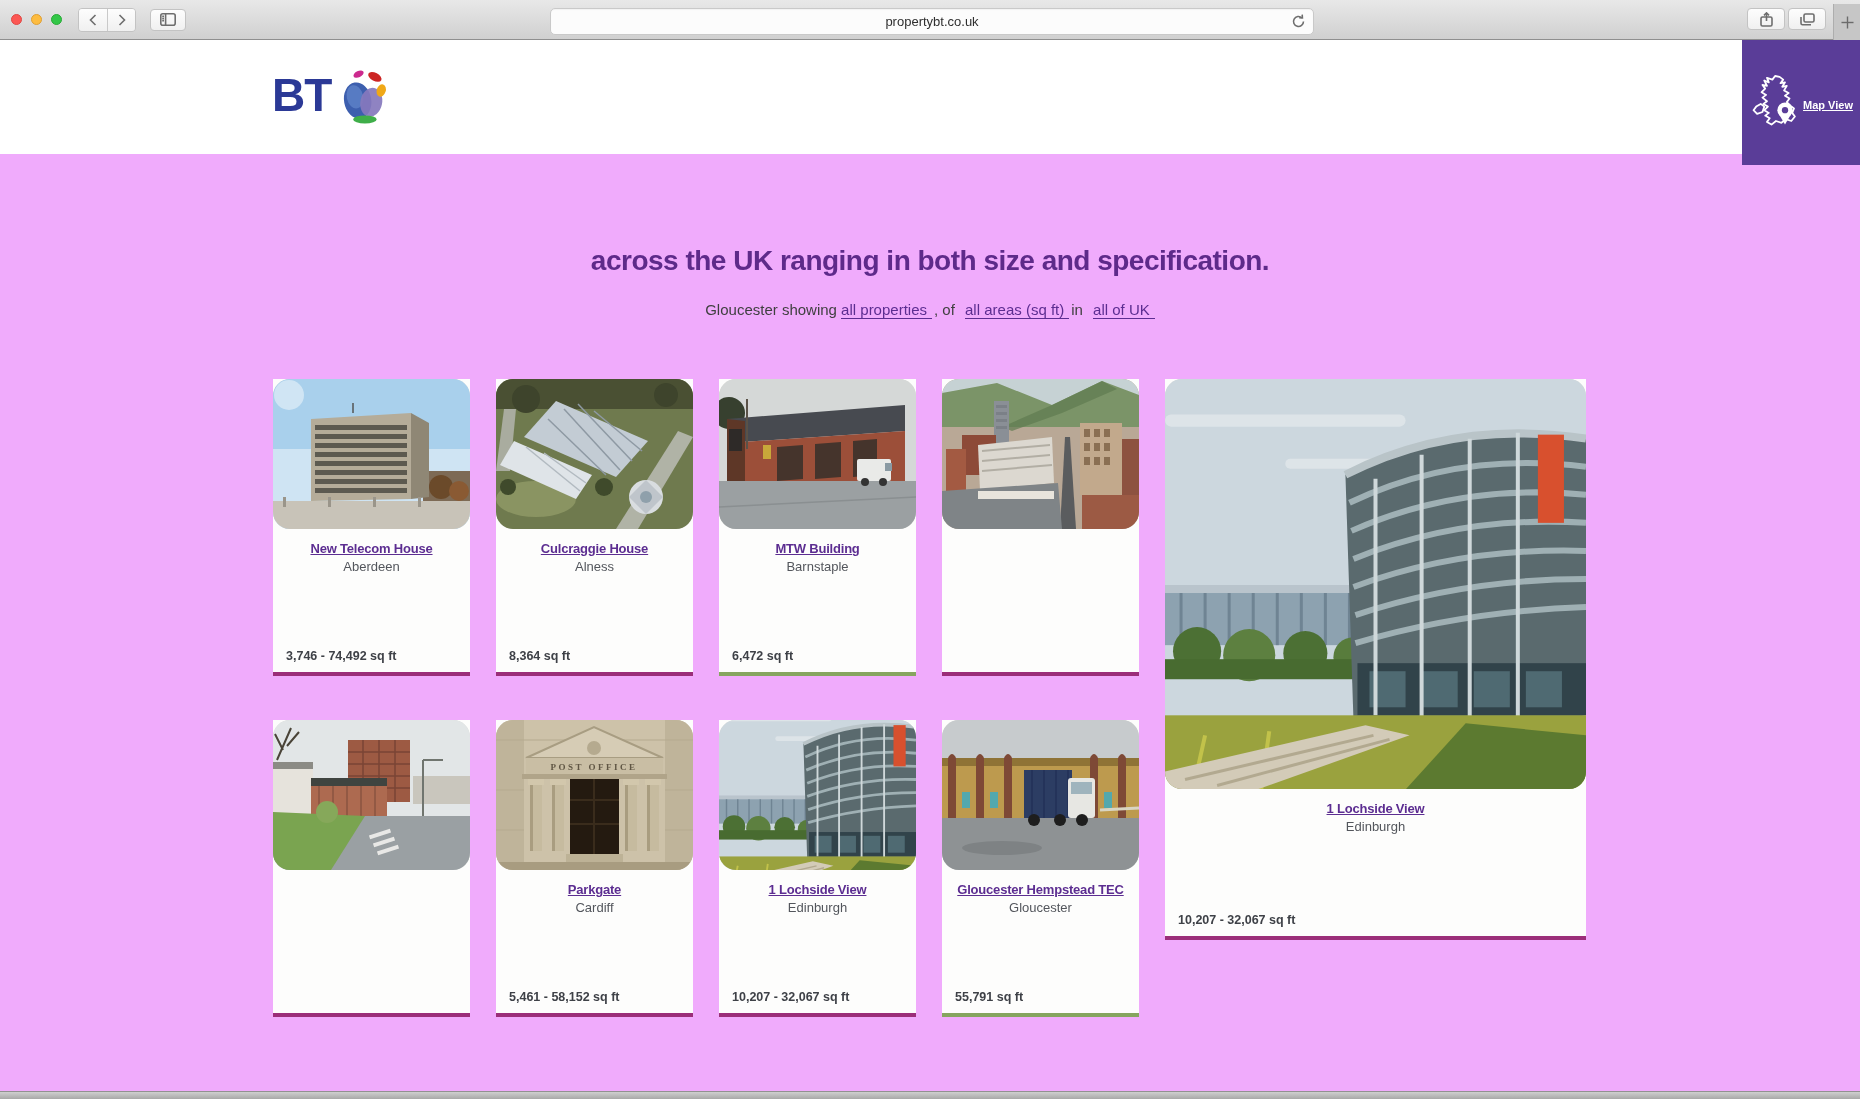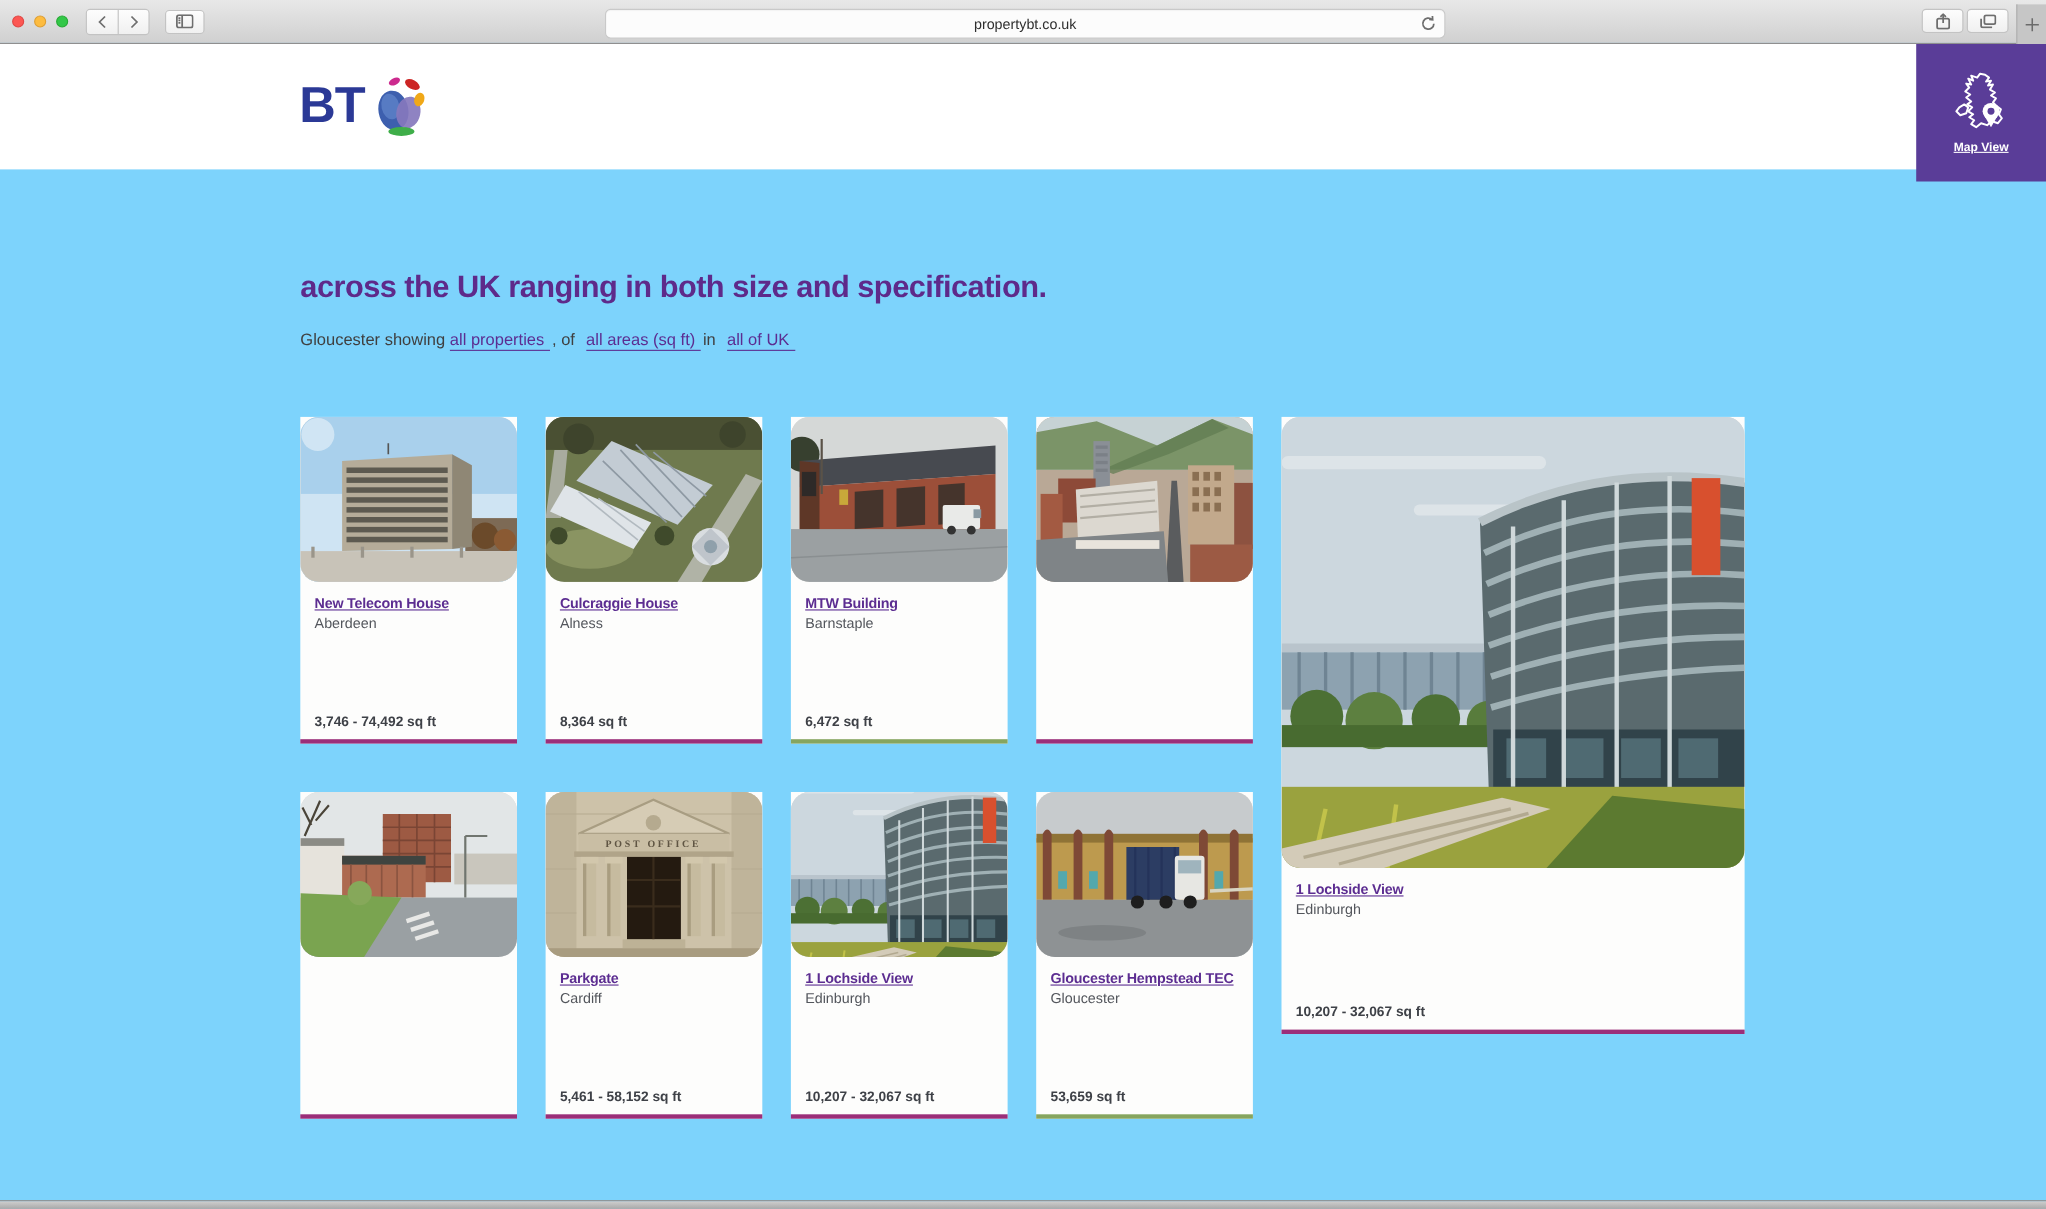--- a/index.html
+++ b/index.html
@@ -1,16 +1,16 @@
 <!DOCTYPE html>
 <html><head>
 <meta charset="utf-8">
 <style>
   html,body{margin:0;padding:0;background:#e9e9e9;font-family:"Liberation Sans",sans-serif;}
-  .window{position:relative;width:1860px;height:1099px;background:#7dd3fc;overflow:hidden;}
+  .window{position:relative;width:1860px;height:1099px;background:#f0abfc;overflow:hidden;text-align:center;}
 
   
   .chrome{position:relative;height:40px;background:linear-gradient(#e8e8e8,#d0d0d0);
     border-bottom:1px solid #8f8f8f;display:flex;align-items:center;box-sizing:border-box;}
   .traffic{display:flex;gap:9px;margin-left:11px;}
   .tl{width:11px;height:11px;border-radius:50%;box-sizing:border-box;cursor:pointer;}
   .tl.red{background:#fc5753;border:1px solid #df4744;}
   .tl.yellow{background:#fdbc40;border:1px solid #de9f34;}
   .tl.green{background:#33c748;border:1px solid #27aa35;}
   .navgroup{display:flex;margin-left:16px;border:1px solid #c3c3c3;border-radius:4px;overflow:hidden;}
@@ -27,21 +27,21 @@
   .right-btns .chrome-btn{border:1px solid #c3c3c3;border-radius:4px;width:38px;}
   .newtab{position:absolute;right:0;top:4px;width:26px;height:36px;background:#c6c6c6;
     border-left:1px solid #adadad;display:flex;align-items:center;justify-content:center;cursor:pointer;}
 
   
   .site-header{position:relative;height:114px;background:#ffffff;}
   .logo{position:absolute;left:272px;top:24px;display:flex;align-items:flex-end;cursor:pointer;}
   .logo-text{font-size:46px;font-weight:bold;color:#2b3996;letter-spacing:-1px;line-height:1;}
   .logo-globe{width:58px;height:62px;margin-left:4px;margin-bottom:-8px;}
   .mapview{position:absolute;right:0;top:0;width:118px;height:125px;background:#5a3d98;cursor:pointer;
-    display:flex;flex-direction:column;align-items:center;justify-content:center;}
+    display:flex;flex-direction:row;align-items:center;justify-content:center;}
   .mapview-label{color:#fff;font-size:11px;font-weight:bold;text-decoration:underline;margin-top:5px;}
 
   
   .content{padding:0 273px;}
   .headline{margin-top:84px;color:#5e2a8a;font-size:28px;font-weight:600;letter-spacing:-0.5px;line-height:45px;}
   .headline div{white-space:nowrap;}
   .filter-line{margin-top:18px;font-size:15px;color:#3f3f3f;}
   .filter-link{color:#5c2d91;border-bottom:1px solid #5c2d91;padding-right:5px;cursor:pointer;}
   .filter-sep{margin:0 6px 0 2px;}
 
@@ -504,21 +504,21 @@
               <rect x="129" y="62" width="21" height="12" fill="#9fb4bd"></rect>
               <circle cx="92" cy="100" r="6" fill="#1e1e1e"></circle>
                 <circle cx="118" cy="100" r="6" fill="#1e1e1e"></circle>
                 <circle cx="140" cy="100" r="6" fill="#1e1e1e"></circle>
               <line x1="158" y1="90" x2="197" y2="88" stroke="#d8d4c2" stroke-width="3"></line>
             </svg>
           </div>
           <div class="card-body">
             <h3 class="card-title">Gloucester Hempstead TEC</h3>
             <div class="card-city">Gloucester</div>
-            <div class="card-size">53,659 sq ft</div>
+            <div class="card-size">55,791 sq ft</div>
           </div>
         </article>
 
       </div>
 
       <article class="card featured" style="border-bottom-color: rgb(155, 46, 121);">
         <div class="photo">
           <svg viewBox="0 0 210 205" preserveAspectRatio="xMidYMid slice">
             <rect width="210" height="205" fill="#ccd7de"></rect>
             <rect y="18" width="120" height="6" rx="3" fill="#dde4e8"></rect>

